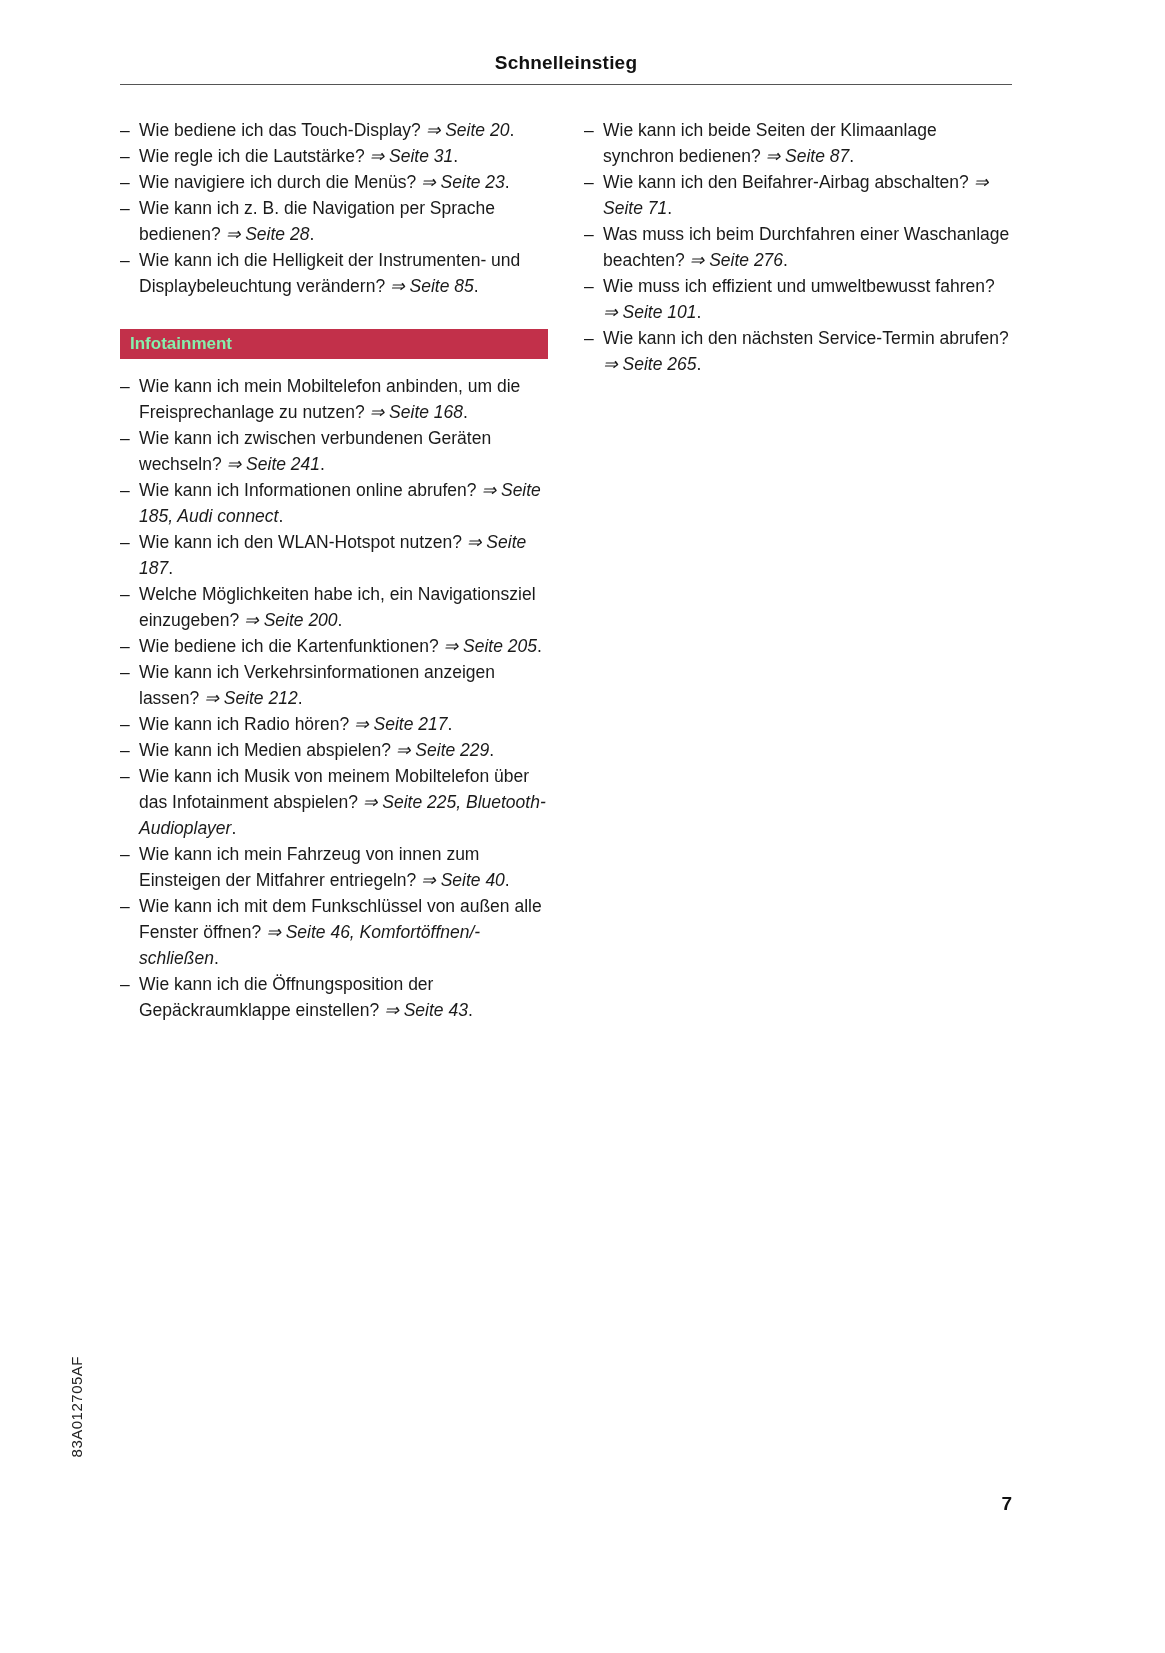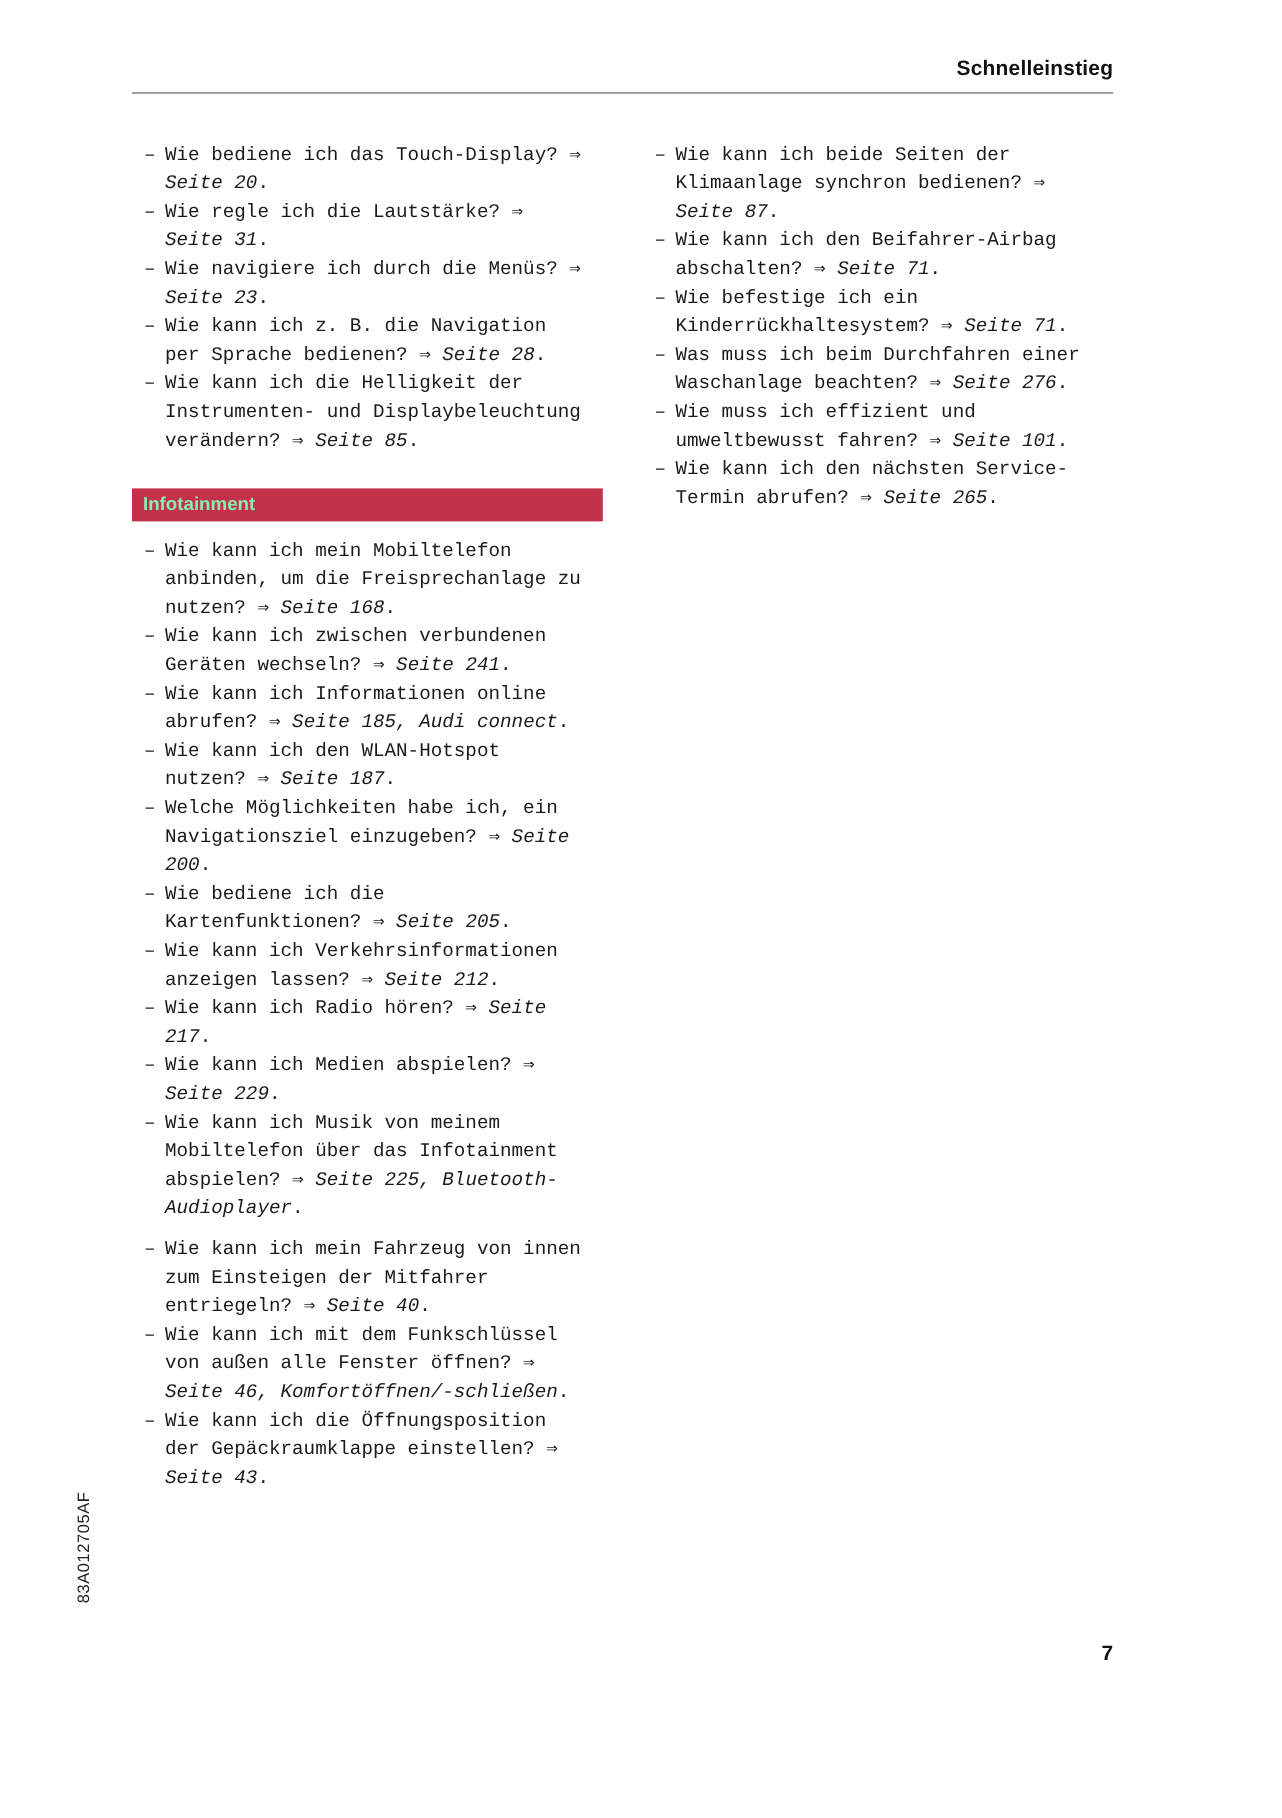--- a/index.html
+++ b/index.html
@@ -21,21 +21,21 @@
   .content {
     position: absolute;
     left: 120px;
     right: 153px;
     top: 0;
   }
   header.page-header {
     padding-top: 52px;
   }
   .header-title {
-    text-align: right;
+    text-align: center;
     font-weight: bold;
     font-size: 19px;
     letter-spacing: 0.2px;
     color: #111;
   }
   .header-rule {
     border: none;
     border-top: 1px solid #555;
     margin: 10px 0 0 0;
   }
@@ -54,25 +54,24 @@
     color: #86efac;
     font-weight: bold;
     font-size: 17px;
     height: 30px;
     line-height: 30px;
     padding-left: 10px;
     margin: 30px 0 14px 0;
   }
   ul.qlist {
     list-style: none;
-    margin: 11px;
+    margin: 0;
     padding: 0;
     font-size: 17.5px;
     line-height: 26px;
-    font-family: Liberation Mono, monospace;
   }
   ul.qlist li {
     position: relative;
     padding-left: 19px;
     margin: 0;
   }
   ul.qlist li::before {
     content: "\2013";
     position: absolute;
     left: 0;
@@ -139,21 +138,20 @@
           <ul class="qlist">
             <li><span>Wie kann ich mein Fahrzeug von innen zum Einsteigen der Mitfahrer entriegeln? </span><em>⇒ Seite 40</em><span>.</span></li>
             <li><span>Wie kann ich mit dem Funkschlüssel von außen alle Fenster öffnen? </span><em>⇒ Seite 46, Komfortöffnen/-schließen</em><span>.</span></li>
             <li><span>Wie kann ich die Öffnungsposition der Gepäckraumklappe einstellen? </span><em>⇒ Seite 43</em><span>.</span></li>
           </ul>
         </div>
       <div class="col" id="col-right">
           <ul class="qlist">
             <li><span>Wie kann ich beide Seiten der Klimaanlage synchron bedienen? </span><em>⇒ Seite 87</em><span>.</span></li>
             <li><span>Wie kann ich den Beifahrer-Airbag abschalten? </span><em>⇒ Seite 71</em><span>.</span></li>
-            <li><span>Wie befestige ich ein Kinderrückhaltesystem? </span><em>⇒ Seite 71</em><span>.</span></li>
             <li><span>Was muss ich beim Durchfahren einer Waschanlage beachten? </span><em>⇒ Seite 276</em><span>.</span></li>
             <li><span>Wie muss ich effizient und umweltbewusst fahren? </span><em>⇒ Seite 101</em><span>.</span></li>
             <li><span>Wie kann ich den nächsten Service-Termin abrufen? </span><em>⇒ Seite 265</em><span>.</span></li>
           </ul>
         </div>
     </main>
 
   </div>
 
   <div class="page-number">7</div>

